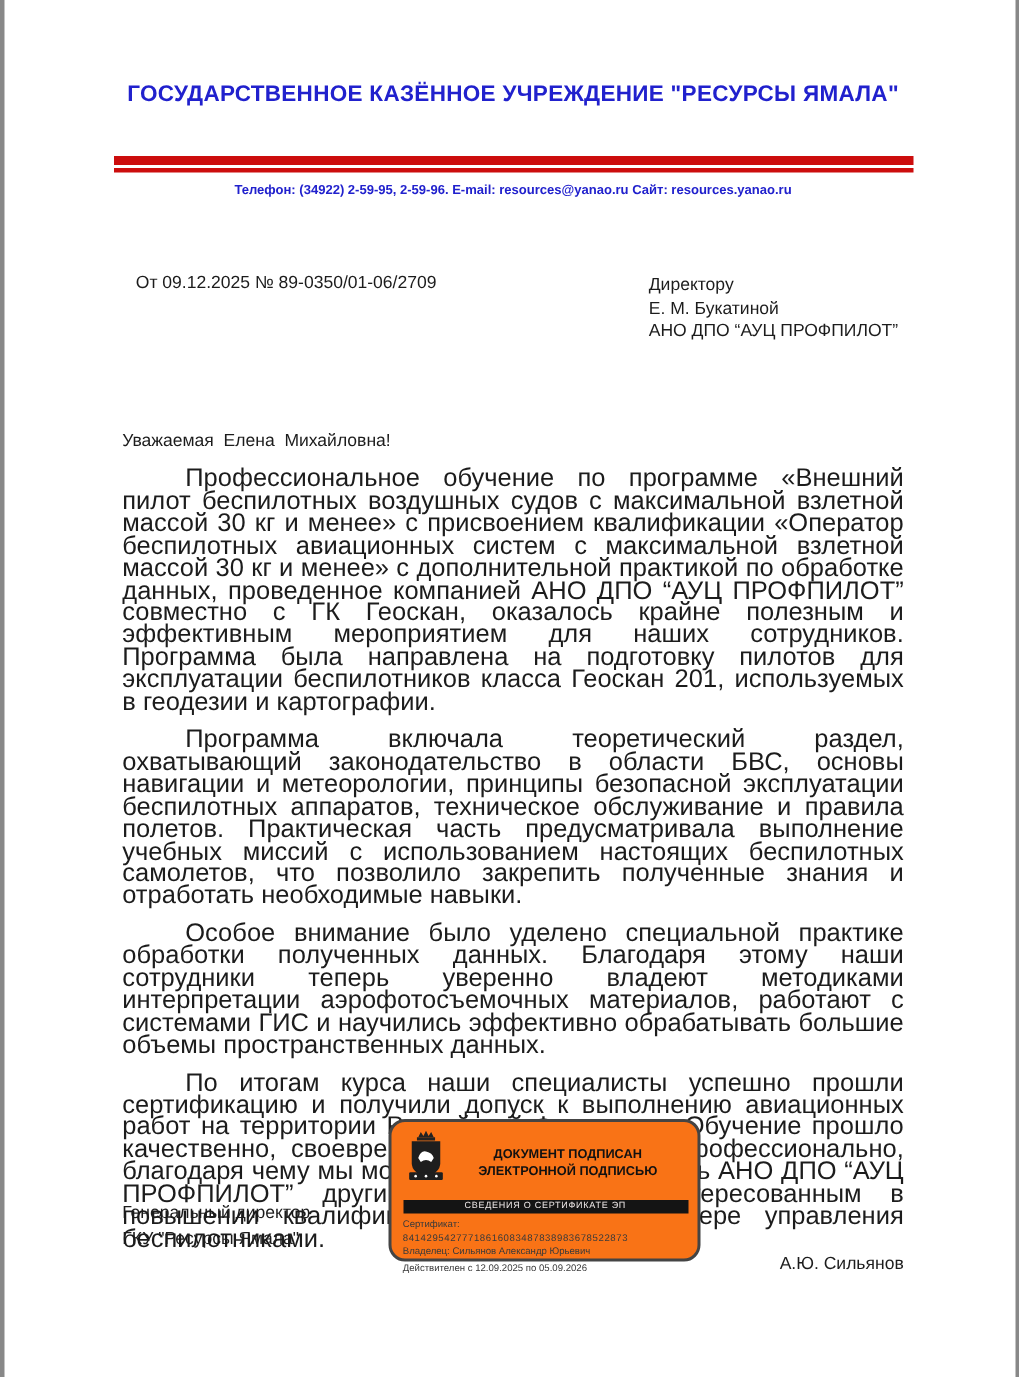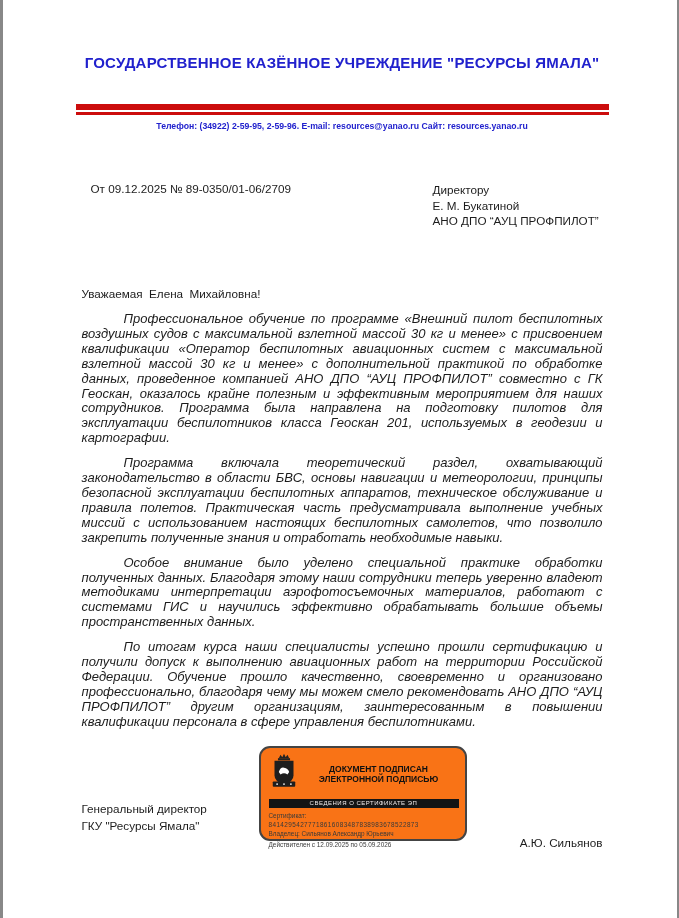--- a/index.html
+++ b/index.html
@@ -21,21 +21,21 @@
   }
   .ref-line{position:absolute;top:182px;left:88px;font-size:11.7px;}
   .addressee{position:absolute;top:182px;left:430px;font-size:11.7px;line-height:15.5px;}
   .salutation{
     position:absolute;top:275px;left:79px;width:521px;text-align:left;
     font-size:11.7px;white-space:pre-wrap;margin-top:12px;
   }
   .body-text{position:absolute;top:312px;left:79px;width:521px;}
   .body-text p{
     margin:0 0 10px 0;text-align:justify;text-indent:42px;
-    font-size:13px;line-height:14.9px;font-style:italic;
+    font-size:17px;line-height:14.9px;
   }
   .stamp{
     position:absolute;top:746px;left:256px;width:208px;height:95px;
     border:2px solid #444;border-radius:11px;background:#f97316;box-sizing:border-box;
     padding:5px 6px 0 8px;
   }
   .stamp-head{display:flex;align-items:center;}
   .stamp-emblem{flex:0 0 30px;text-align:center;}
   .stamp-title{
     flex:1;text-align:center;font-weight:bold;font-size:8.5px;line-height:10.5px;

